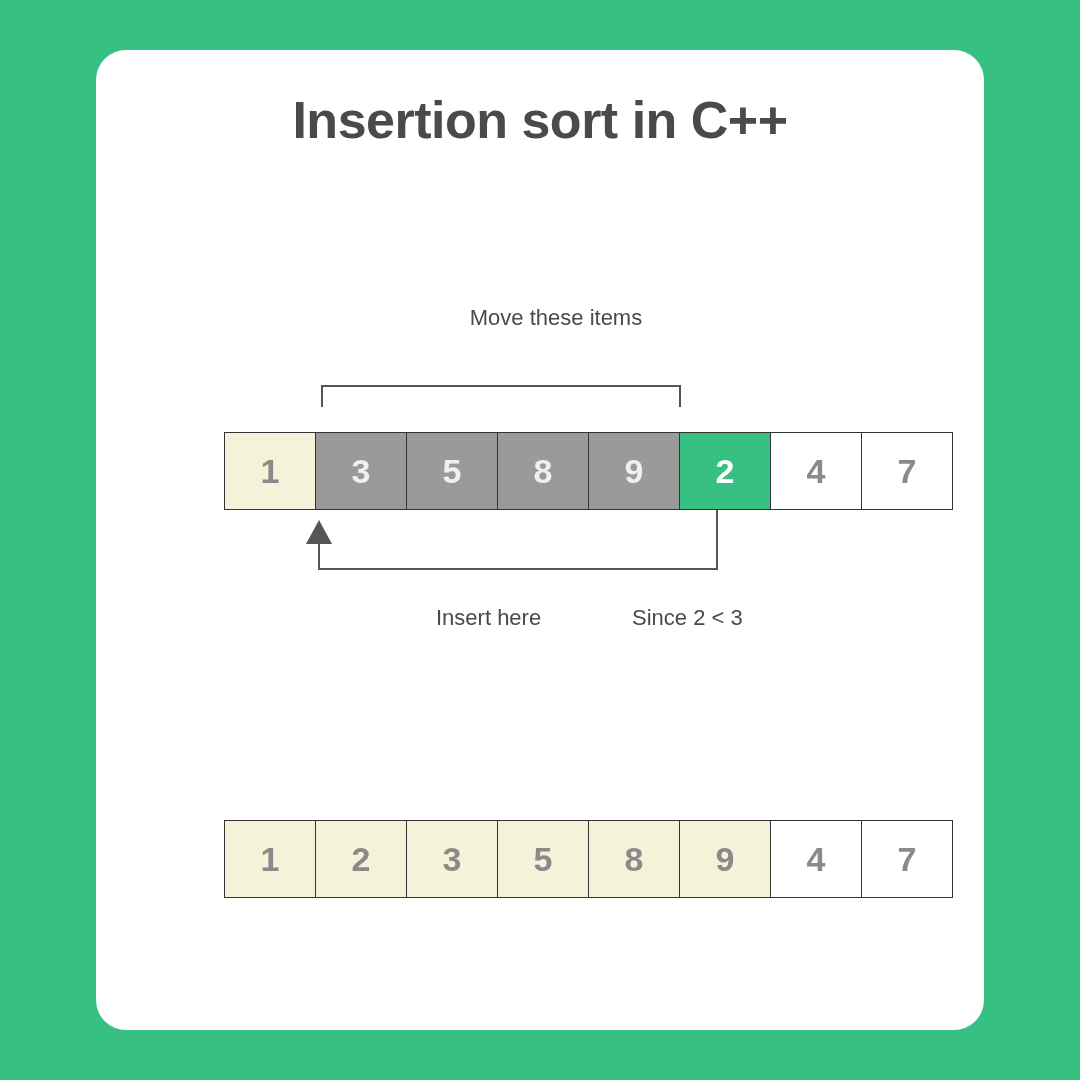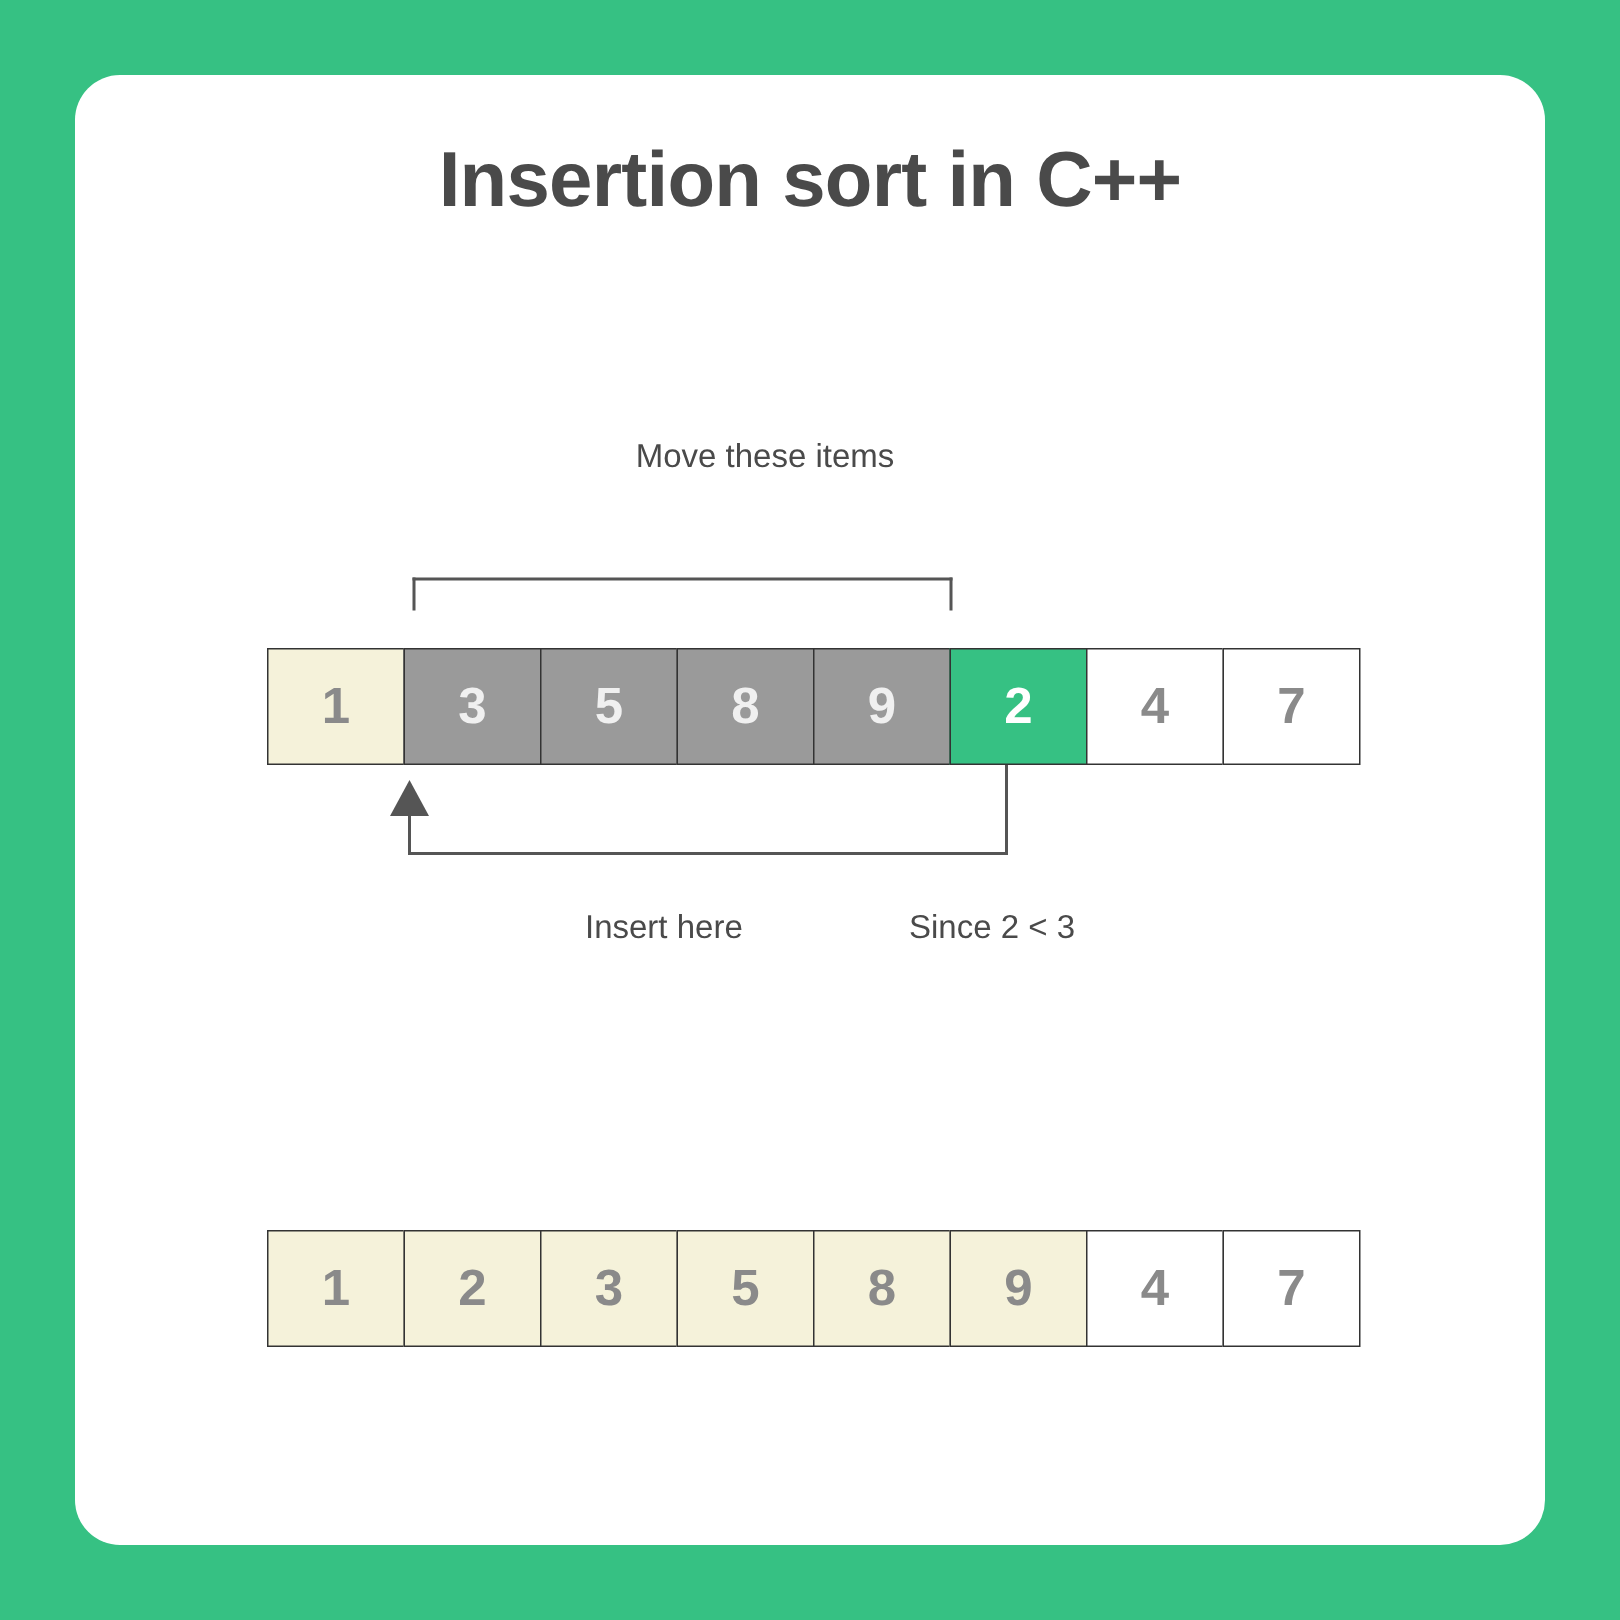--- a/index.html
+++ b/index.html
@@ -6,21 +6,21 @@
   body {
     width: 1080px;
     height: 1080px;
     background: #36c183;
     font-family: 'Segoe UI', Arial, sans-serif;
     display: flex;
     align-items: center;
     justify-content: center;
   }
   .card {
-    width: 980px;
+    width: 888px;
     height: 980px;
     background: #ffffff;
     border-radius: 30px;
     position: relative;
   }
   .title {
     font-size: 52px;
     font-weight: 800;
     color: #4a4a4a;
     text-align: center;
@@ -77,21 +77,21 @@
     border-right: 13px solid transparent;
     border-bottom: 24px solid #555;
   }
 </style>
 </head>
 <body>
 
 <div class="card">
   <h1 class="title">Insertion sort in C++</h1>
 
-  <div class="annotation" style="left:290px; top:241px; width:340px;">Move these items</div>
+  <div class="annotation" style="left:290px; top:255px; width:340px;">Move these items</div>
 
   <div class="bracket-top" style="left:225px; top:335px; width:360px;"></div>
 
   <div class="array-row" id="array-top" style="left:128px; top:382px;">
       <div class="cell cell-cream">1</div>
       <div class="cell cell-gray">3</div>
       <div class="cell cell-gray">5</div>
       <div class="cell cell-gray">8</div>
       <div class="cell cell-gray">9</div>
       <div class="cell cell-green">2</div>
@@ -101,21 +101,21 @@
 
   <div class="arrow-vertical" style="left:620px; top:460px; height:60px;"></div>
 
   <div style="position:absolute; left:222px; top:518px; width:400px; height:2px; background:#555;"></div>
 
   <div class="arrow-vertical" style="left:222px; top:492px; height:28px;"></div>
 
   <div class="arrow-head" style="left:210px; top:470px;"></div>
 
   <div class="annotation" style="left:340px; top:555px;text-align:center;">Insert here</div>
-  <div class="annotation" style="left:556px; top:555px;">Since 2 &lt; 3</div>
+  <div class="annotation" style="left:536px; top:555px;">Since 2 &lt; 3</div>
 
   <div class="array-row" id="array-bottom" style="left:128px; top:770px;">
       <div class="cell cell-cream">1</div>
       <div class="cell cell-cream">2</div>
       <div class="cell cell-cream">3</div>
       <div class="cell cell-cream">5</div>
       <div class="cell cell-cream">8</div>
       <div class="cell cell-cream">9</div>
       <div class="cell cell-white">4</div>
       <div class="cell cell-white">7</div>

